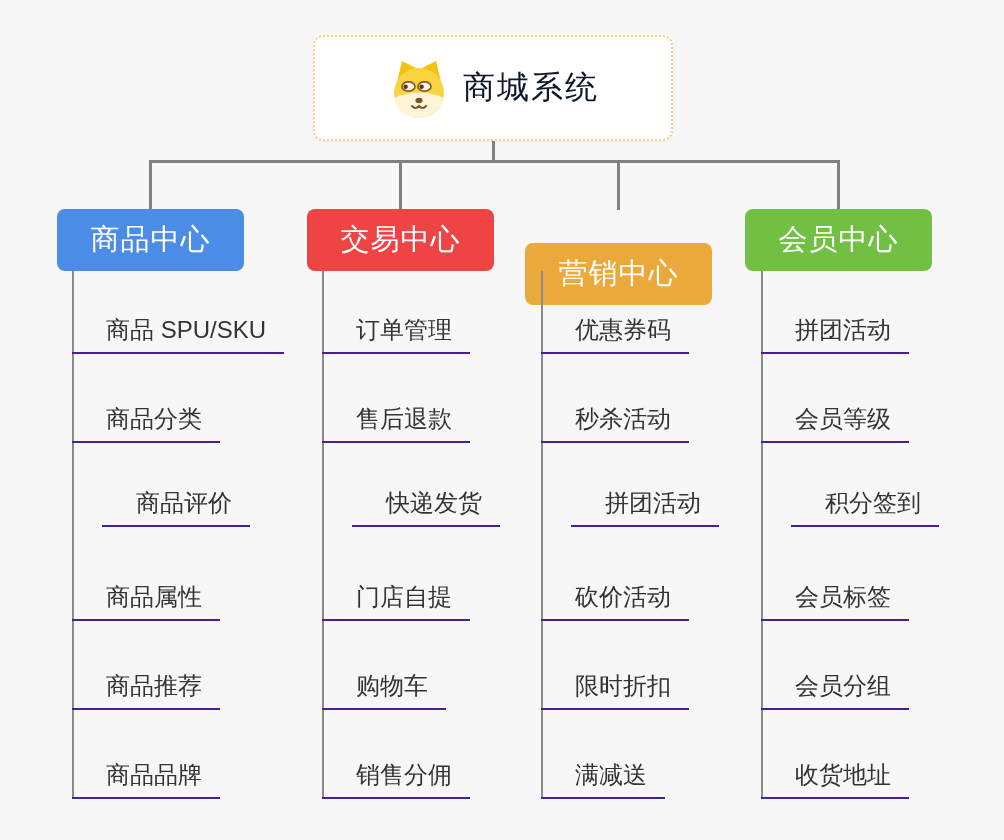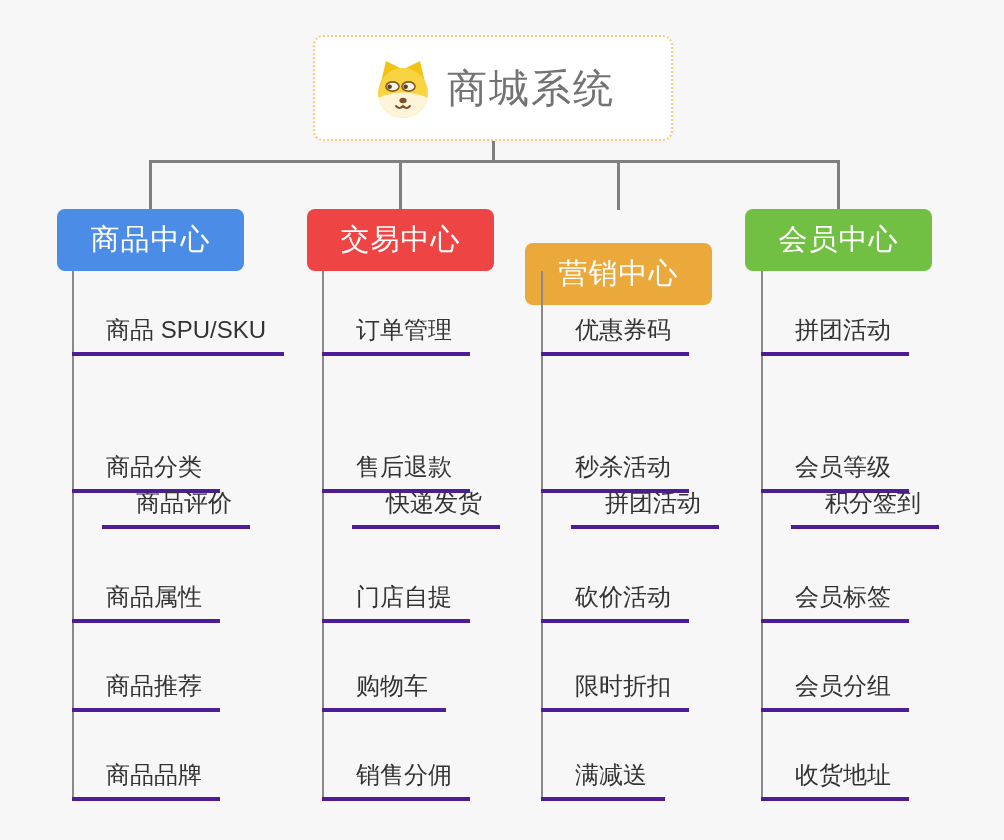--- a/index.html
+++ b/index.html
@@ -15,21 +15,21 @@
   .conn-drop.d1 { left:149px; } .conn-drop.d2 { left:399px; }
   .conn-drop.d3 { left:617px; } .conn-drop.d4 { left:837px; }
 
   
   .root-node {
     position:absolute; left:313px; top:35px; width:360px; height:106px;
     background:#ffffff; border:2px dotted #f6cb7c; border-radius:10px;
     display:flex; align-items:center; justify-content:center; gap:12px;
     box-shadow:0 1px 3px rgba(0,0,0,0.05);
   }
-  .root-title { font-size:40px; letter-spacing:2px; color:#737373; font-weight:500; white-space:nowrap; }
+  .root-title { font-size:32px; letter-spacing:2px; color:#0f172a; font-weight:500; white-space:nowrap; }
   .dog-icon { width:64px; height:64px; flex:0 0 auto; }
 
   
   .branch {
     position:absolute; top:209px; width:187px; height:62px; border-radius:8px;
     display:flex; align-items:center; justify-content:center;
     color:#ffffff; font-size:29px; letter-spacing:1px; white-space:nowrap;
   }
   .branch.b1 { left:57px; } .branch.b2 { left:307px; }
   .branch.b3 { left:525px; } .branch.b4 { left:745px; }
@@ -37,24 +37,24 @@
   
   .col { position:absolute; top:271px; width:240px; height:530px; }
   .col.c1 { left:72px; } .col.c2 { left:322px; }
   .col.c3 { left:541px; } .col.c4 { left:761px; }
   .col::before {
     content:""; position:absolute; left:0; top:0; width:2px; height:528px; background:#8a8a8a;
   }
   .leaf {
     position:absolute; left:0; white-space:nowrap;
     font-size:24px; line-height:28px; color:#333333;
-    padding:0 18px 8px 34px; border-bottom:4px solid #4c1d95;
+    padding:0 18px 8px 34px; border-bottom:2px solid #4c1d95;
     display:inline-block;
   }
-  .leaf.r1 { top:45px; }  .leaf.r2 { top:134px;margin-top:48px; } .leaf.r3 { top:218px;margin-left:30px; }
+  .leaf.r1 { top:45px; }  .leaf.r2 { top:134px; } .leaf.r3 { top:218px;margin-left:30px; }
   .leaf.r4 { top:312px; } .leaf.r5 { top:401px; } .leaf.r6 { top:490px; }
 </style>
 </head>
 <body>
 
 <div class="canvas">
 
   <div class="conn conn-root-stub"></div>
   <div class="conn conn-rail"></div>
   <div class="conn conn-drop d1"></div>

